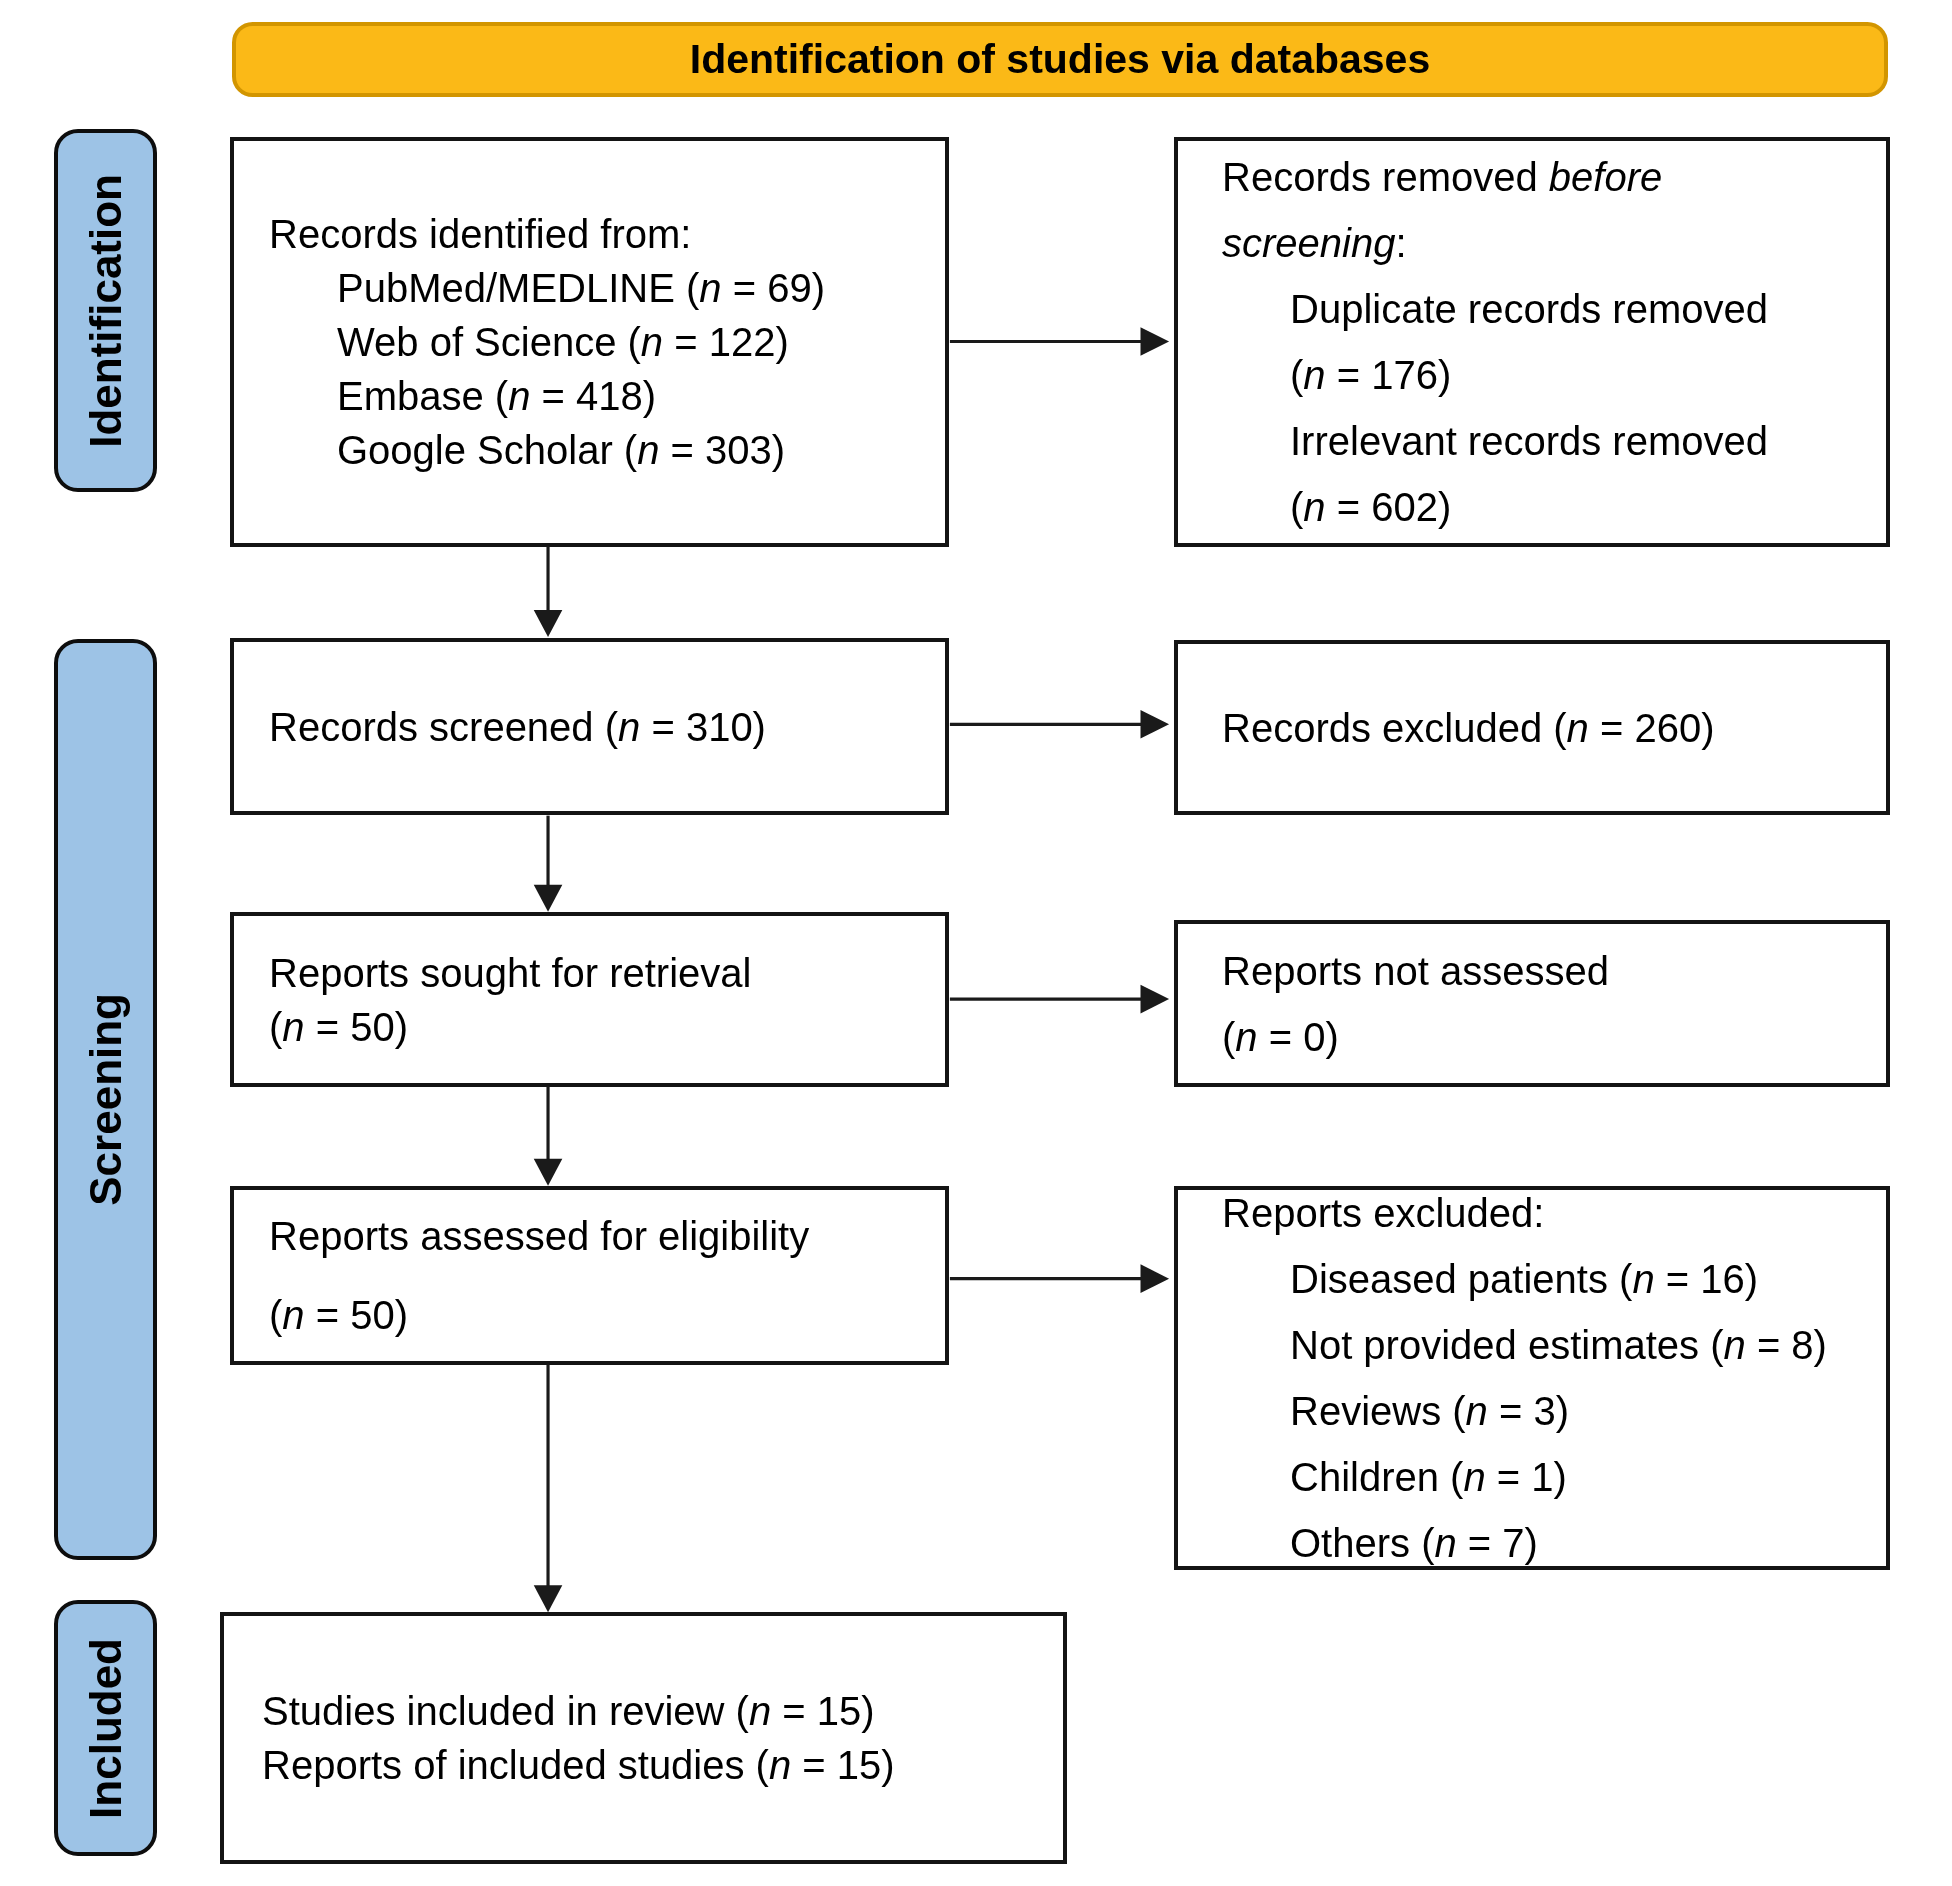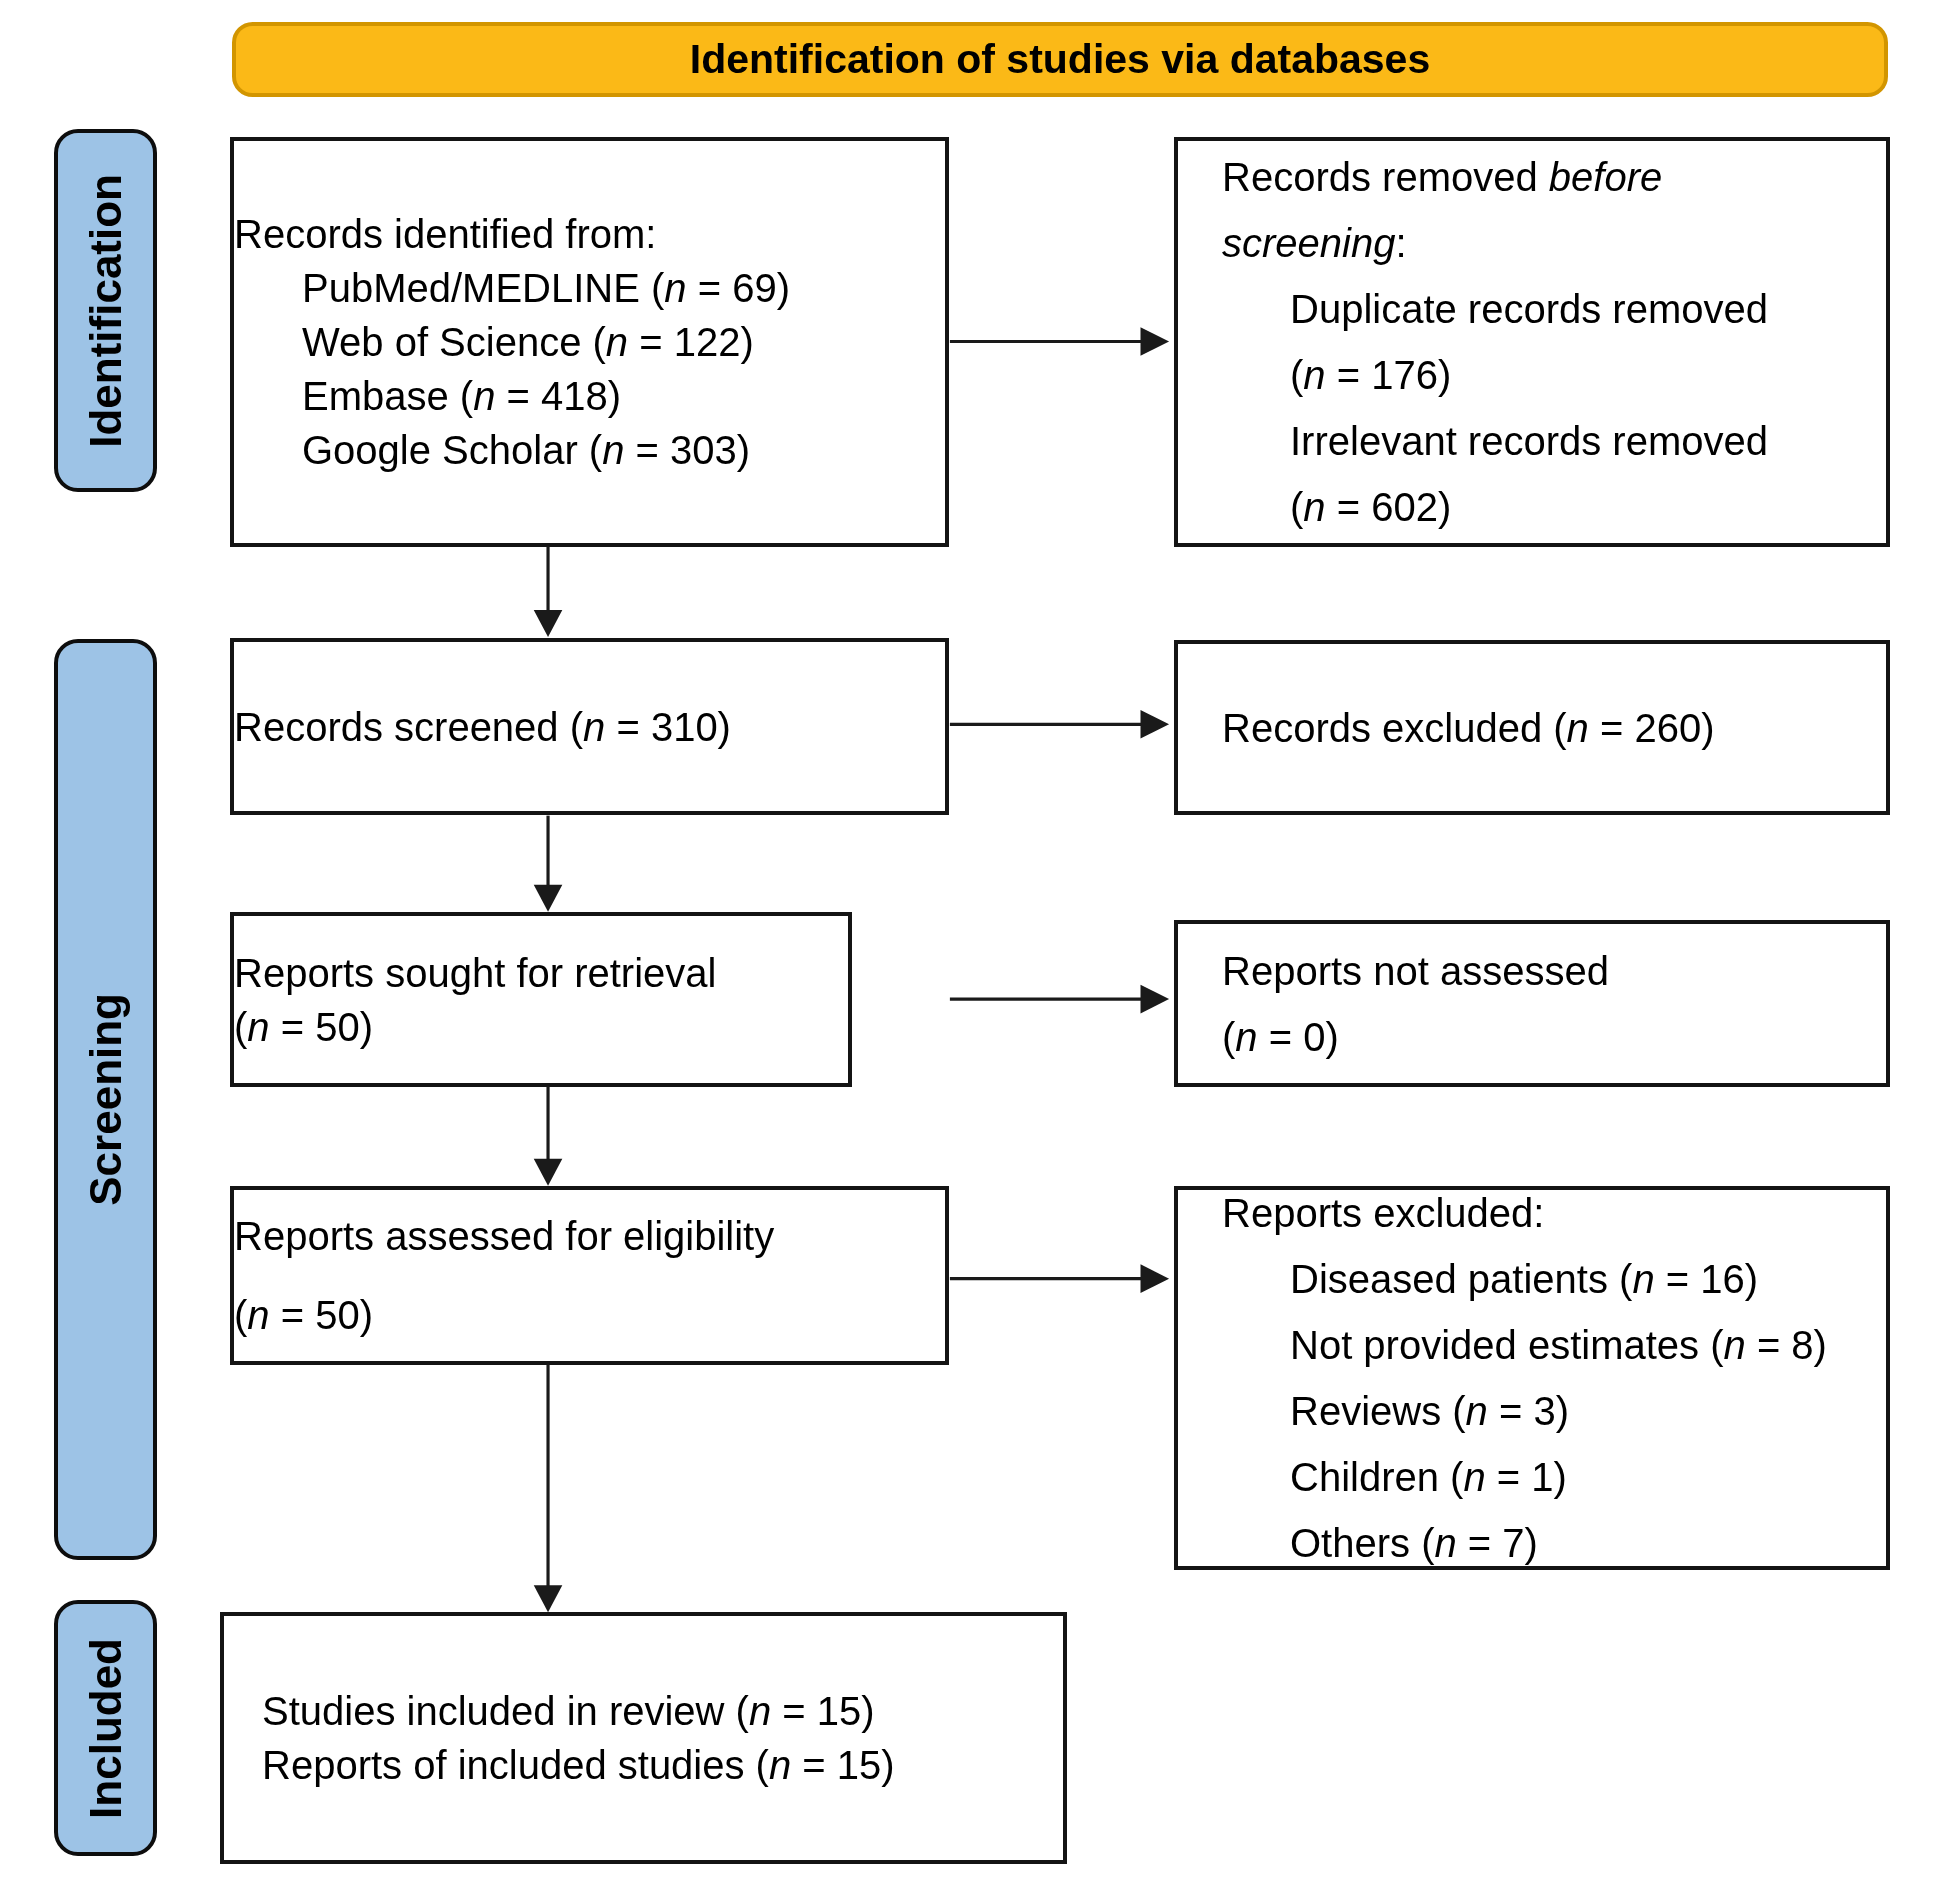--- a/index.html
+++ b/index.html
@@ -54,32 +54,32 @@
   .tab-identification { top: 129px; height: 363px; }
   .tab-screening { top: 639px; height: 921px; }
   .tab-included { top: 1600px; height: 256px; }
 
   .box {
     position: absolute;
     background: var(--box-fill);
     border: 4px solid var(--box-border);
     display: flex; flex-direction: column; justify-content: center;
     font-size: 40px; line-height: 54px;
-    padding-right: 16px;
+    padding-left: 35px; padding-right: 16px;
   }
   .box .line { white-space: nowrap; }
   .box .line.indent { padding-left: 68px; }
   .box.right-col { padding-left: 44px; gap: 12px; }
   .box.included-box { padding-left: 38px; }
 
   .box-identified { left: 230px; top: 137px; width: 719px; height: 410px; }
   .box-removed    { left: 1174px; top: 137px; width: 716px; height: 410px; }
   .box-screened   { left: 230px; top: 638px; width: 719px; height: 177px; }
   .box-excluded   { left: 1174px; top: 640px; width: 716px; height: 175px; }
-  .box-sought     { left: 230px; top: 912px; width: 622px; height: 175px; }
+  .box-sought     { left: 230px; top: 912px; width: 719px; height: 175px; }
   .box-notretrieved { left: 1174px; top: 920px; width: 716px; height: 167px; }
   .box-assessed   { left: 230px; top: 1186px; width: 719px; height: 179px; gap: 25px; }
   .box-repexcluded{ left: 1174px; top: 1186px; width: 716px; height: 384px; }
   .box-included   { left: 220px; top: 1612px; width: 847px; height: 252px; }
 
   .arrows {
     position: absolute; left: 0; top: 0;
     width: 1953px; height: 1887px;
     pointer-events: none;
   }

